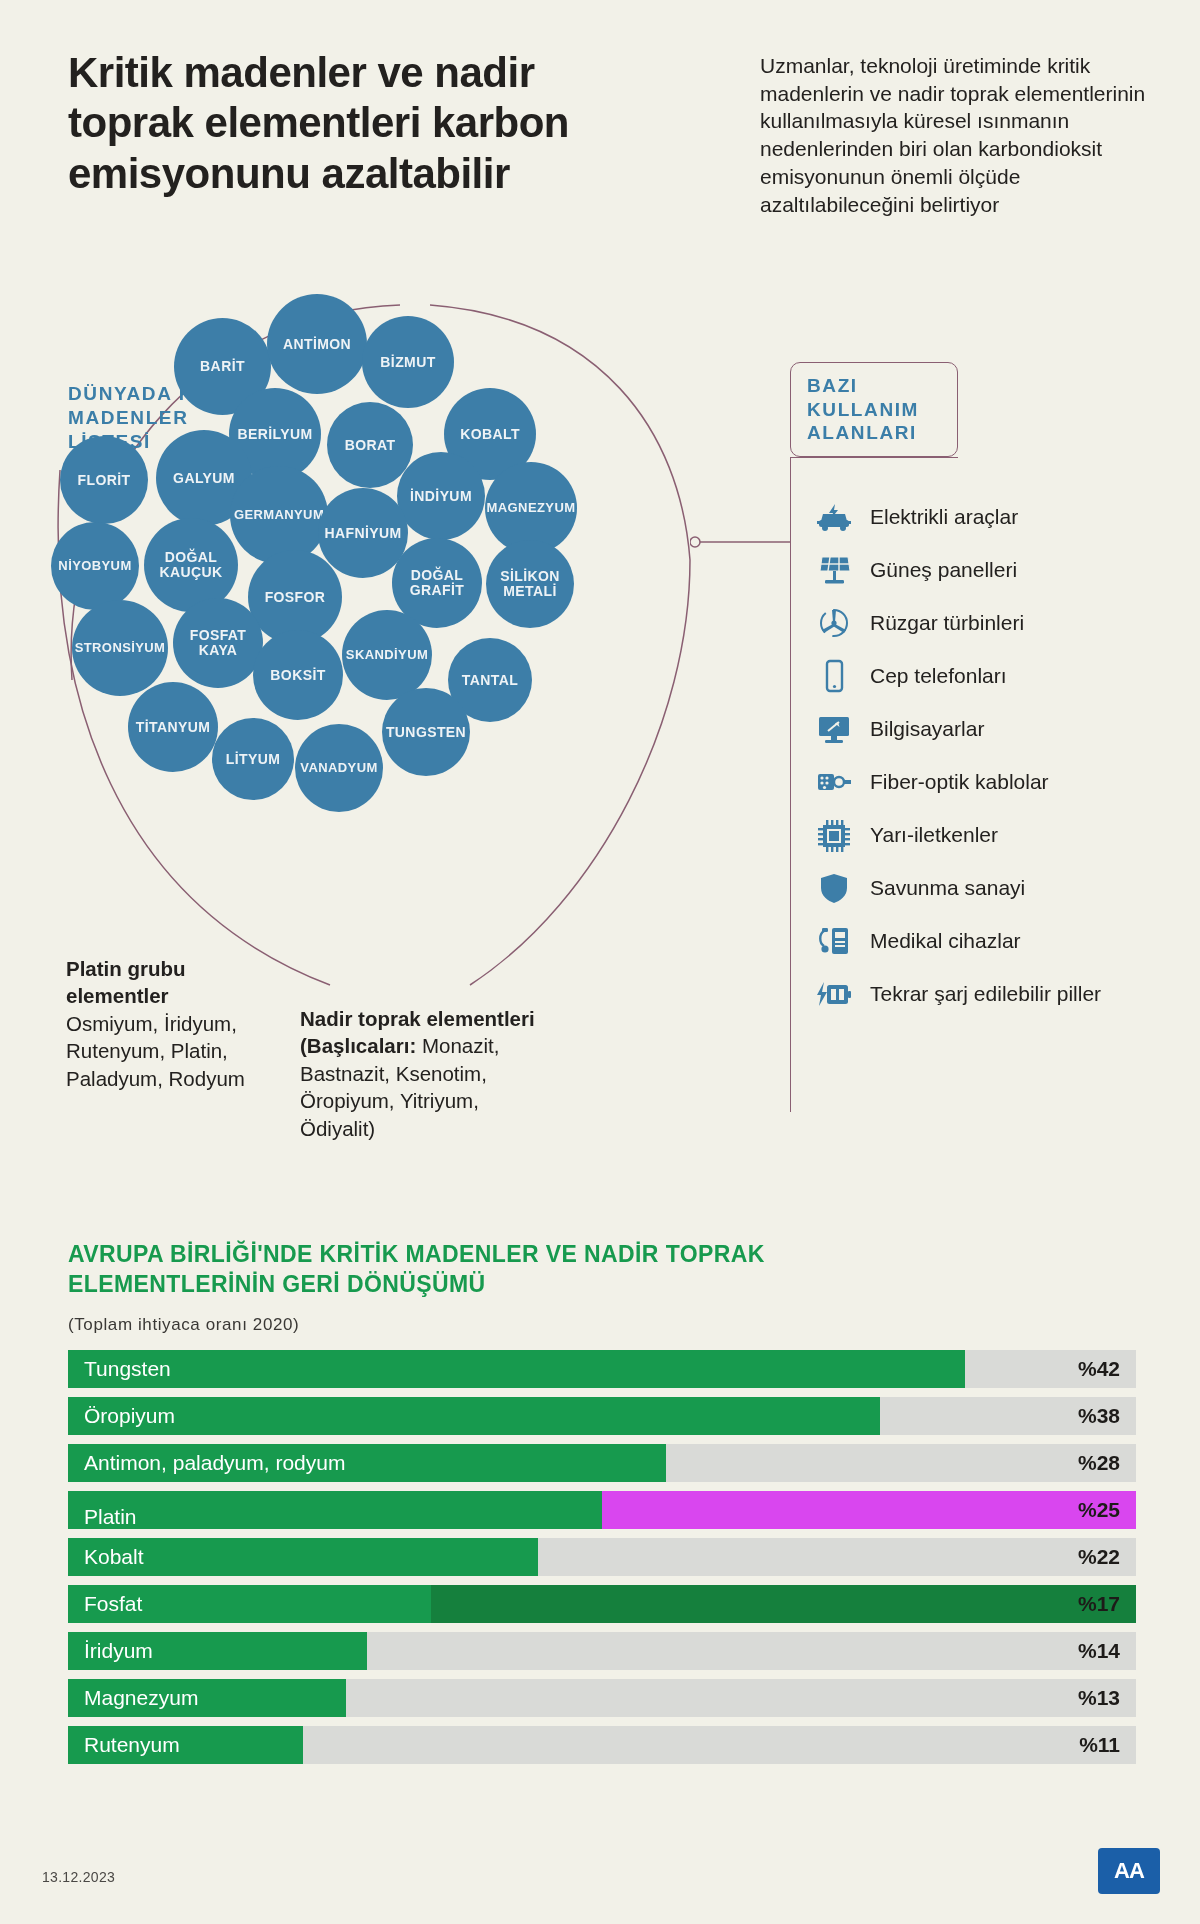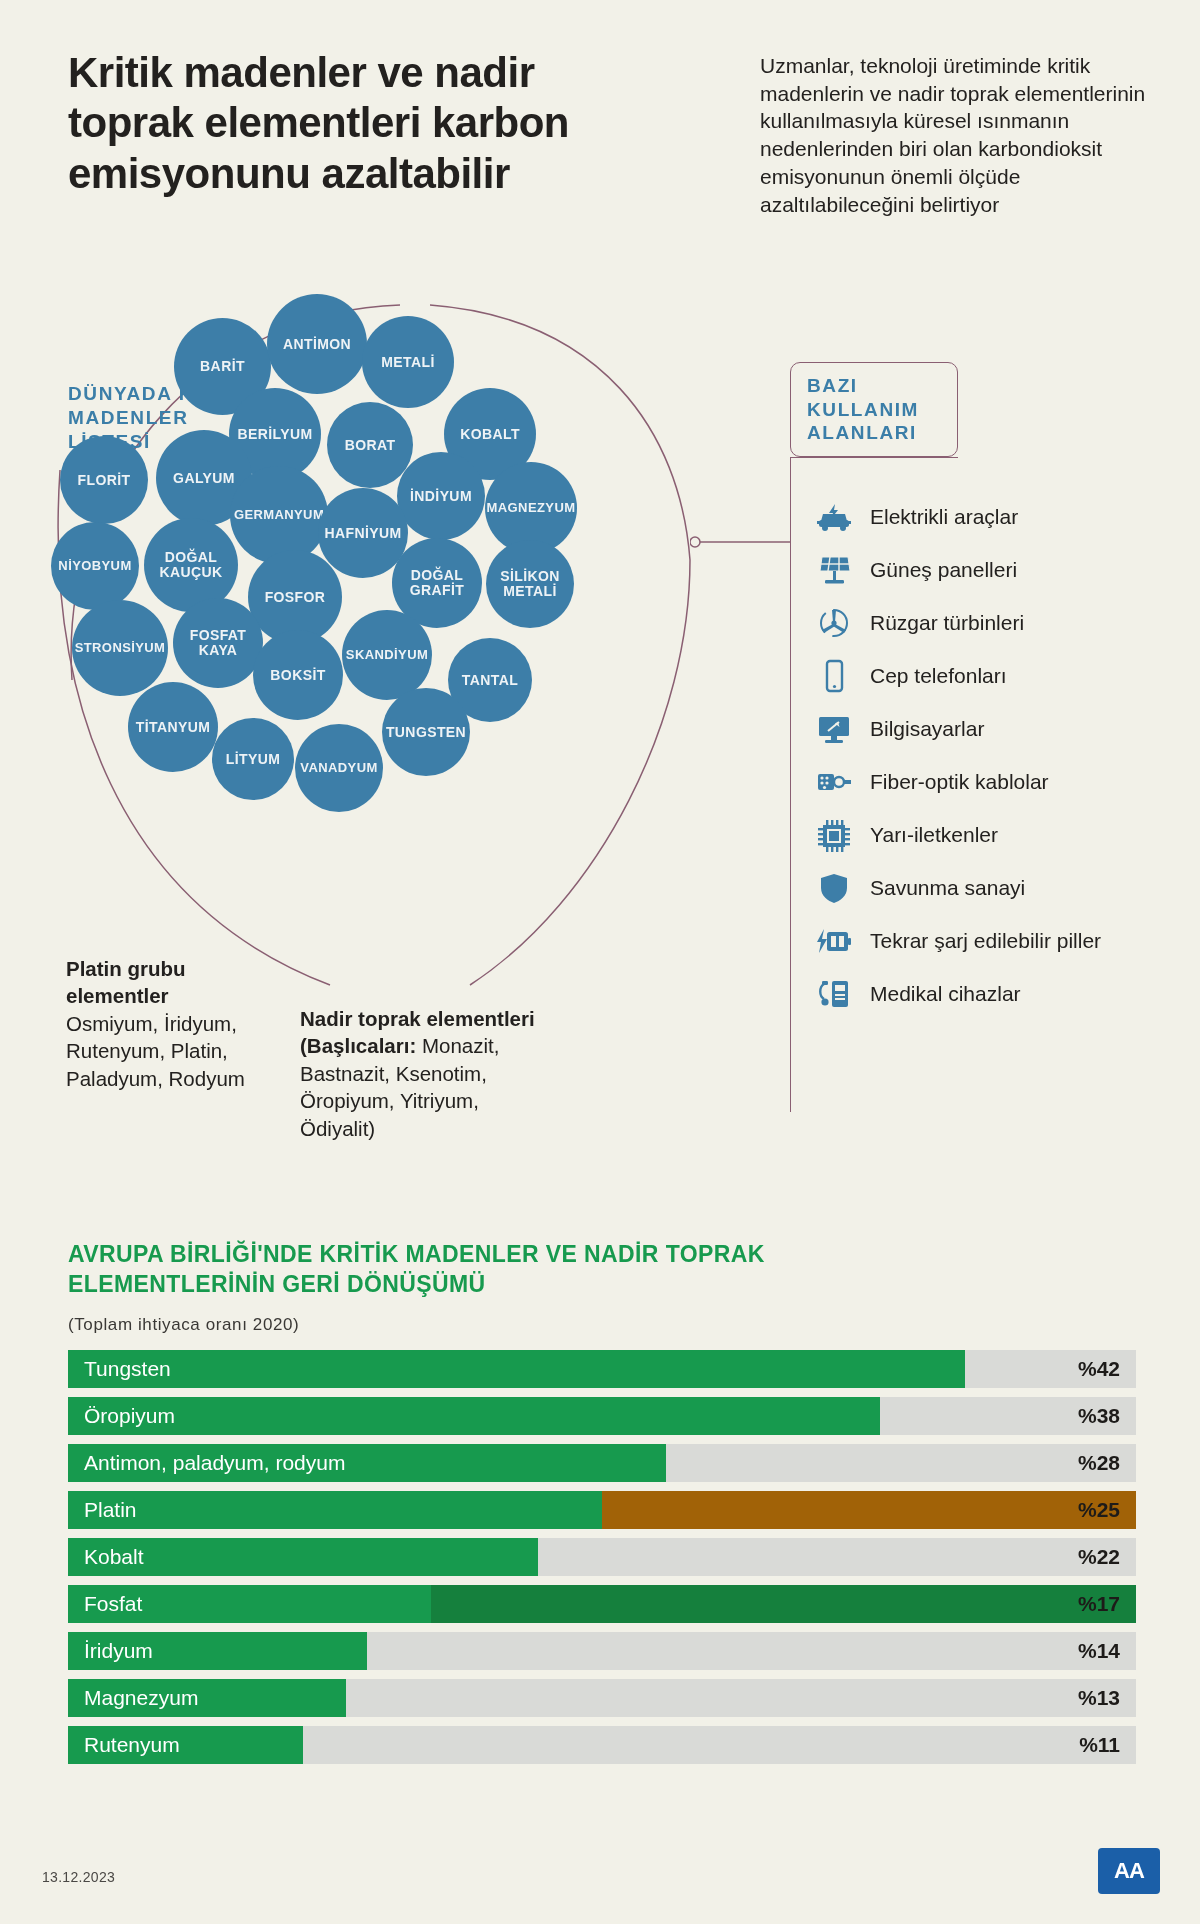--- a/index.html
+++ b/index.html
@@ -117,21 +117,21 @@
   <div class="list-heading">DÜNYADA KRİTİK MADENLER LİSTESİ</div>
 
   <div class="bubble-area">
     <div class="bubble" style="left:134px;top:18px;width:97px;height:97px;font-size:14px;">
       <span>BARİT</span>
       </div>
     <div class="bubble" style="left:227px;top:-6px;width:100px;height:100px;font-size:14px;">
       <span>ANTİMON</span>
       </div>
     <div class="bubble" style="left:322px;top:16px;width:92px;height:92px;font-size:14px;">
-      <span>METALİ</span>
+      <span>BİZMUT</span>
       </div>
     <div class="bubble" style="left:189px;top:88px;width:92px;height:92px;font-size:14px;">
       <span>BERİLYUM</span>
       </div>
     <div class="bubble" style="left:287px;top:102px;width:86px;height:86px;font-size:14px;">
       <span>BORAT</span>
       </div>
     <div class="bubble" style="left:404px;top:88px;width:92px;height:92px;font-size:14px;">
       <span>KOBALT</span>
       </div>
@@ -325,46 +325,46 @@
         <span class="usage-icon">
           <svg width="34" height="32" viewBox="0 0 34 32">
             <path d="M17 2 L30 6 V16 C30 24 23 29 17 31 C11 29 4 24 4 16 V6 Z" fill="#3d7ea8"></path>
           </svg>
         </span>
         <span class="usage-label">Savunma sanayi</span>
       </div>
 
       <div class="usage-item">
         <span class="usage-icon">
-          <svg width="38" height="30" viewBox="0 0 38 30">
-            <rect x="12" y="6" width="21" height="19" rx="2.5" fill="#3d7ea8"></rect>
-            <rect x="16" y="10" width="5" height="11" fill="#f2f1e8"></rect>
-            <rect x="24" y="10" width="5" height="11" fill="#f2f1e8"></rect>
-            <rect x="33" y="12" width="3" height="7" rx="1" fill="#3d7ea8"></rect>
-            <path d="M9 3 L2 16 H6 L4 27 L12 13 H7 Z" fill="#3d7ea8"></path>
-          </svg>
-        </span>
-        <span class="usage-label">Tekrar şarj edilebilir piller</span>
-      </div>
-
-      <div class="usage-item">
-        <span class="usage-icon">
           <svg width="36" height="32" viewBox="0 0 36 32">
             <rect x="16" y="3" width="16" height="26" rx="2" fill="#3d7ea8"></rect>
             <rect x="19" y="7" width="10" height="6" fill="#f2f1e8"></rect>
             <rect x="19" y="16" width="10" height="2" fill="#f2f1e8"></rect>
             <rect x="19" y="20" width="10" height="2" fill="#f2f1e8"></rect>
             <path d="M8 6 C3 9 3 18 8 21" fill="none" stroke="#3d7ea8" stroke-width="2.4"></path>
             <circle cx="9" cy="24" r="3.6" fill="#3d7ea8"></circle>
             <rect x="6" y="3" width="6" height="4" rx="1.2" fill="#3d7ea8"></rect>
           </svg>
         </span>
         <span class="usage-label">Medikal cihazlar</span>
       </div>
 
+      <div class="usage-item">
+        <span class="usage-icon">
+          <svg width="38" height="30" viewBox="0 0 38 30">
+            <rect x="12" y="6" width="21" height="19" rx="2.5" fill="#3d7ea8"></rect>
+            <rect x="16" y="10" width="5" height="11" fill="#f2f1e8"></rect>
+            <rect x="24" y="10" width="5" height="11" fill="#f2f1e8"></rect>
+            <rect x="33" y="12" width="3" height="7" rx="1" fill="#3d7ea8"></rect>
+            <path d="M9 3 L2 16 H6 L4 27 L12 13 H7 Z" fill="#3d7ea8"></path>
+          </svg>
+        </span>
+        <span class="usage-label">Tekrar şarj edilebilir piller</span>
+      </div>
+
     </div>
   </div>
 
   <div class="cap cap-platin">
     <b>Platin grubu elementler</b>
     <span>Osmiyum, İridyum, Rutenyum, Platin, Paladyum, Rodyum</span>
   </div>
 
   <div class="cap cap-nadir">
     <b>Nadir toprak elementleri</b>
@@ -383,21 +383,21 @@
         <div class="row" style="background: rgb(217, 218, 215);">
           <div class="bar" style="background: rgb(23, 154, 78); width: 76%;"></div>
           <span class="row-label">Öropiyum</span>
           <span class="row-value">%38</span>
         </div>
         <div class="row" style="background: rgb(217, 218, 215);">
           <div class="bar" style="background: rgb(23, 154, 78); width: 56%;"></div>
           <span class="row-label">Antimon, paladyum, rodyum</span>
           <span class="row-value">%28</span>
         </div>
-        <div class="row" style="background: #a16207;">
+        <div class="row" style="background: #d946ef; align-items: flex-end;">
           <div class="bar" style="background: rgb(23, 154, 78); width: 50%;"></div>
           <span class="row-label">Platin</span>
           <span class="row-value">%25</span>
         </div>
         <div class="row" style="background: rgb(217, 218, 215);">
           <div class="bar" style="background: rgb(23, 154, 78); width: 44%;"></div>
           <span class="row-label">Kobalt</span>
           <span class="row-value">%22</span>
         </div>
         <div class="row" style="background: #15803d;">

